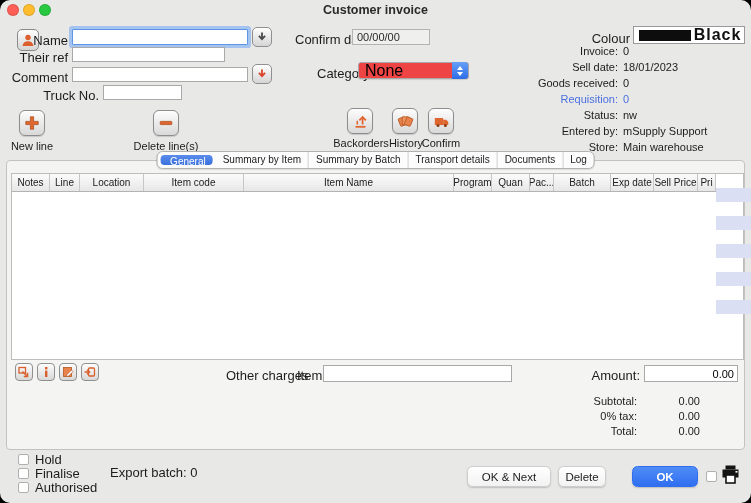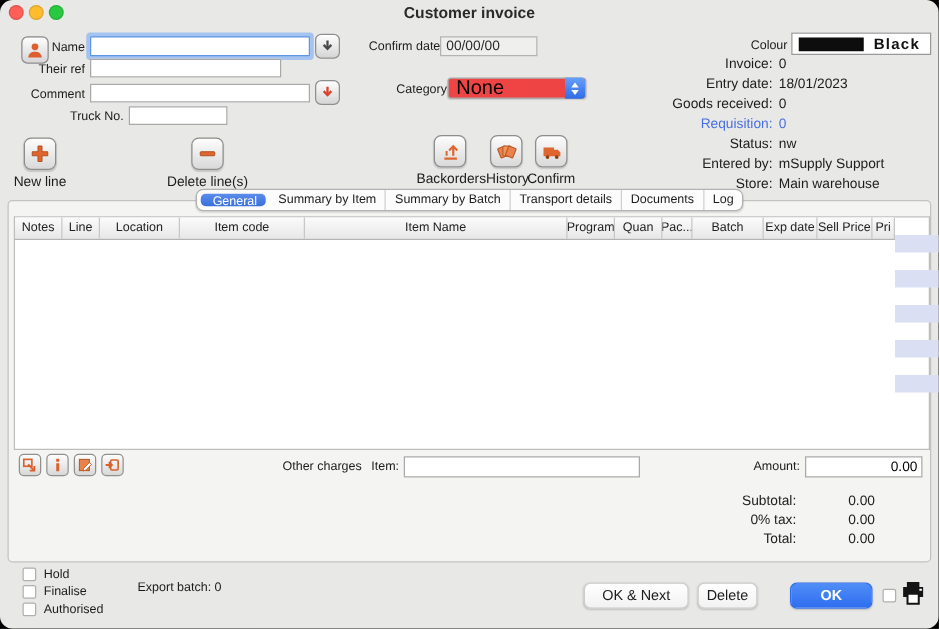--- a/index.html
+++ b/index.html
@@ -1,38 +1,38 @@
 <!DOCTYPE html>
 <html><head>
 <meta charset="utf-8">
 <style>
   html,body{margin:0;padding:0;background:#000;}
   *{box-sizing:border-box;}
   body{font-family:"Liberation Sans",sans-serif;-webkit-font-smoothing:antialiased;}
   .window{position:relative;width:751px;height:503px;background:#e8e8e6;border-radius:10px;overflow:hidden;box-shadow:0 0 0 1px rgba(0,0,0,.35);} 
   .abs{position:absolute;}
-  .lbl{font-size:10px;color:#1c1c1c;white-space:nowrap;}
+  .lbl{font-size:13px;color:#1c1c1c;white-space:nowrap;}
   .r{text-align:right;}
   
   .titlebar{position:absolute;left:0;top:0;right:0;height:20px;}
   .light{position:absolute;top:4px;width:12px;height:12px;border-radius:50%;}
   .title{position:absolute;left:0;right:0;top:3px;text-align:center;font-size:12.5px;font-weight:bold;color:#2a2a2a;}
   
   .input{background:#fff;border:1px solid #a9a9a9;height:16px;font:11px "Liberation Sans",sans-serif;padding:0 3px;border-radius:0;}
   .input.focused{border:1px solid #5d96e8;box-shadow:0 0 0 3px rgba(108,164,246,.55);border-radius:1px;}
   .dd-btn{width:20px;height:20px;border:1px solid #8f8f8f;border-radius:5px;background:linear-gradient(#fefefe,#d5d5d5);display:flex;align-items:center;justify-content:center;box-shadow:0 1px 0 rgba(255,255,255,.6) inset;}
   .datebox{background:#efefed;border:1px solid #b3b3b3;height:16px;font-size:11px;color:#2a2a2a;line-height:15px;padding:0 4px;}
   .popup{background:#ef4444;border:1px solid #a8a8a8;border-radius:3px;height:17px;position:relative;font-size:16px;line-height:16px;padding:0 20px 0 6px;box-shadow:0 1px 1px rgba(0,0,0,.12);}
   .stepper{position:absolute;right:0;top:-1px;bottom:-1px;width:16px;border-radius:0 3px 3px 0;background:linear-gradient(#66a0f8,#2e6ce8);display:flex;flex-direction:column;align-items:center;justify-content:center;gap:2px;}
   .tri-up{width:0;height:0;border-left:3.5px solid transparent;border-right:3.5px solid transparent;border-bottom:4px solid #fff;}
   .tri-dn{width:0;height:0;border-left:3.5px solid transparent;border-right:3.5px solid transparent;border-top:4px solid #fff;}
   
   .colour-ctl{background:#fff;border:1px solid #999;height:18px;display:flex;align-items:center;}
   .swatch{width:52px;height:11px;margin-left:5px;}
-  .colour-name{flex:1;text-align:center;font-weight:800;font-size:12px;letter-spacing:1px;color:#111;}
+  .colour-name{flex:1;text-align:center;font-weight:800;font-size:16px;letter-spacing:1px;color:#111;}
   
   .detail-row{display:flex;height:11px;margin-bottom:5px;font-size:11px;}
   .detail-row .dl{width:118px;text-align:right;margin-right:5px;color:#1c1c1c;}
   .detail-row .dv{color:#1c1c1c;}
   .detail-row.blue .dl,.detail-row.blue .dv{color:#4a6fe0;}
   
   .tool-btn{position:absolute;width:26px;height:26px;border:1px solid #8d8d8d;border-radius:6px;background:linear-gradient(#fdfdfd,#d9d9d9);display:flex;align-items:center;justify-content:center;box-shadow:0 1px 0 rgba(255,255,255,.7) inset,0 1px 1px rgba(0,0,0,.15);}
   .tool-lbl{position:absolute;font-size:11px;color:#1c1c1c;text-align:center;white-space:nowrap;transform:translateX(-50%);}
   
   .tabbar{position:absolute;top:151px;left:50%;transform:translateX(-50%);height:18px;display:flex;align-items:stretch;background:#fcfcfc;border:1px solid #b2b2b2;border-radius:6px;box-shadow:0 1px 1px rgba(0,0,0,.1);z-index:3;}
@@ -127,21 +127,21 @@
 
   <div class="abs lbl r" style="left:30px;top:88px;width:69px;">Truck No.</div>
   <input class="abs input" style="left: 103px; top: 85px; width: 79px; height: 15px;" value="">
 
   <div class="abs" style="left:500px;top:45px;width:245px;" id="invoice-details">
       <div class="detail-row">
         <span class="dl">Invoice:</span>
         <span class="dv">0</span>
       </div>
       <div class="detail-row">
-        <span class="dl">Entry date:</span>
+        <span class="dl">Sell date:</span>
         <span class="dv">18/01/2023</span>
       </div>
       <div class="detail-row">
         <span class="dl">Goods received:</span>
         <span class="dv">0</span>
       </div>
       <div class="detail-row blue">
         <span class="dl">Requisition:</span>
         <span class="dv">0</span>
       </div>

